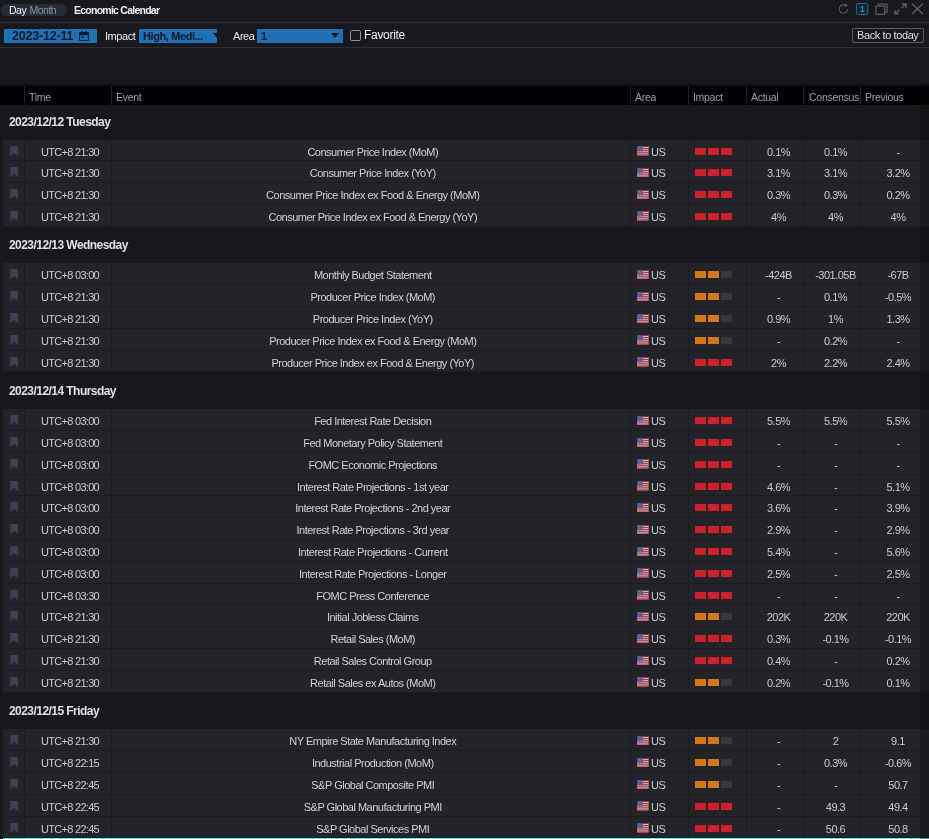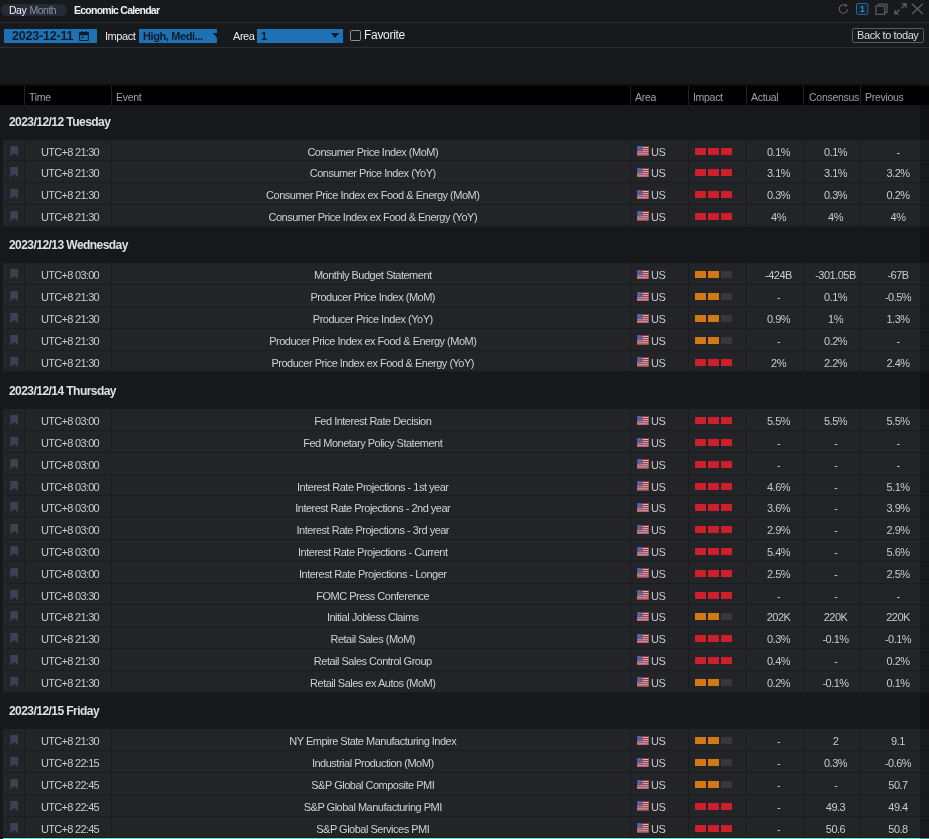--- a/index.html
+++ b/index.html
@@ -568,20 +568,21 @@
         </div>
         <div class="c cactual">-</div>
         <div class="c ccons">-</div>
         <div class="c cprev">-</div>
       </div>
 <div class="row">
         <svg class="bm" viewBox="0 0 9 11">
           <path d="M0.9 0 H8.1 Q8.7 0 8.7 0.6 V11 L4.5 7.5 L0.3 11 V0.6 Q0.3 0 0.9 0 Z" fill="#3c4253"></path>
         </svg>
         <div class="c ctime">UTC+8 03:00</div>
+        <div class="c cevent">FOMC Economic Projections</div>
         <div class="c carea">
           <svg class="flag" viewBox="0 0 23 19">
             <rect width="23" height="19" fill="#c9cdd4"></rect>
             <rect y="0" width="23" height="2.2" fill="#b3242f"></rect>
             <rect y="4.2" width="23" height="2.2" fill="#b3242f"></rect>
             <rect y="8.4" width="23" height="2.2" fill="#b3242f"></rect>
             <rect y="12.6" width="23" height="2.2" fill="#b3242f"></rect>
             <rect y="16.8" width="23" height="2.2" fill="#b3242f"></rect>
             <rect width="11" height="10.6" fill="#3d4383"></rect>
             <circle cx="2" cy="2" r="0.8" fill="#fff"></circle>

